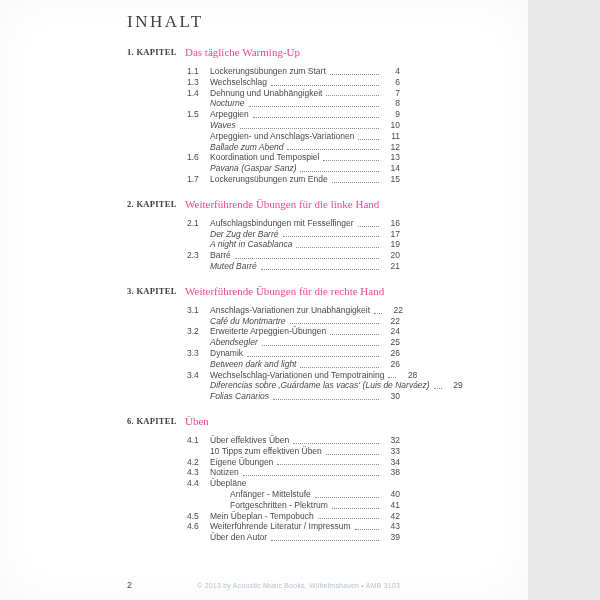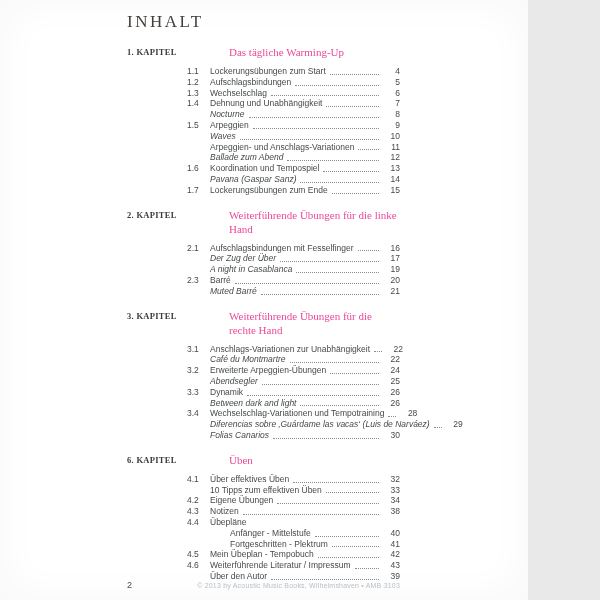--- a/index.html
+++ b/index.html
@@ -9,21 +9,21 @@
     font-family:"Liberation Sans",sans-serif;
     box-shadow:inset 0 0 45px rgba(0,0,0,0.035);
     overflow:hidden;
   }
   .title{
     font-family:"Liberation Serif",serif;font-weight:normal;
     font-size:17px;letter-spacing:2.5px;color:#423e3a;
     margin:0 0 13px 0;line-height:20px;
   }
   .chapter{margin-bottom:12px;}
-  .ch-head{display:flex;align-items:flex-start;margin-bottom:7px;line-height:14px;gap:44px;}
+  .ch-head{display:flex;align-items:center;margin-bottom:7px;line-height:14px;}
   .ch-label{
     flex:none;width:58px;font-family:"Liberation Serif",serif;
     font-weight:bold;font-size:8.5px;letter-spacing:0.3px;color:#3d3935;
   }
   .ch-title{font-family:Liberation Serif, serif;font-size:11px;color:#ec4899;}
   .items{margin-left:60px;}
   .row{display:flex;align-items:flex-end;line-height:10.8px;font-size:8.5px;color:#46494b;}
   .num{flex:none;width:23px;}
   .txt{white-space:nowrap;}
   .txt.italic{font-style:italic;}
@@ -53,26 +53,20 @@
           <span class="ch-title">Das tägliche Warming-Up</span>
         </div>
         <div class="items">
           <div class="row">
             <span class="num">1.1</span>
             <span class="txt">Lockerungsübungen zum Start</span>
             <span class="leader"></span>
             <span class="pg">4</span>
           </div>
           <div class="row">
-            <span class="num">1.2</span>
-            <span class="txt">Aufschlagsbindungen</span>
-            <span class="leader"></span>
-            <span class="pg">5</span>
-          </div>
-          <div class="row">
             <span class="num">1.3</span>
             <span class="txt">Wechselschlag</span>
             <span class="leader"></span>
             <span class="pg">6</span>
           </div>
           <div class="row">
             <span class="num">1.4</span>
             <span class="txt">Dehnung und Unabhängigkeit</span>
             <span class="leader"></span>
             <span class="pg">7</span>
@@ -134,21 +128,21 @@
         </div>
         <div class="items">
           <div class="row">
             <span class="num">2.1</span>
             <span class="txt">Aufschlagsbindungen mit Fesselfinger</span>
             <span class="leader"></span>
             <span class="pg">16</span>
           </div>
           <div class="row">
             <span class="num"></span>
-            <span class="txt italic">Der Zug der Über</span>
+            <span class="txt italic">Der Zug der Barré</span>
             <span class="leader"></span>
             <span class="pg">17</span>
           </div>
           <div class="row">
             <span class="num"></span>
             <span class="txt italic">A night in Casablanca</span>
             <span class="leader"></span>
             <span class="pg">19</span>
           </div>
           <div class="row">

